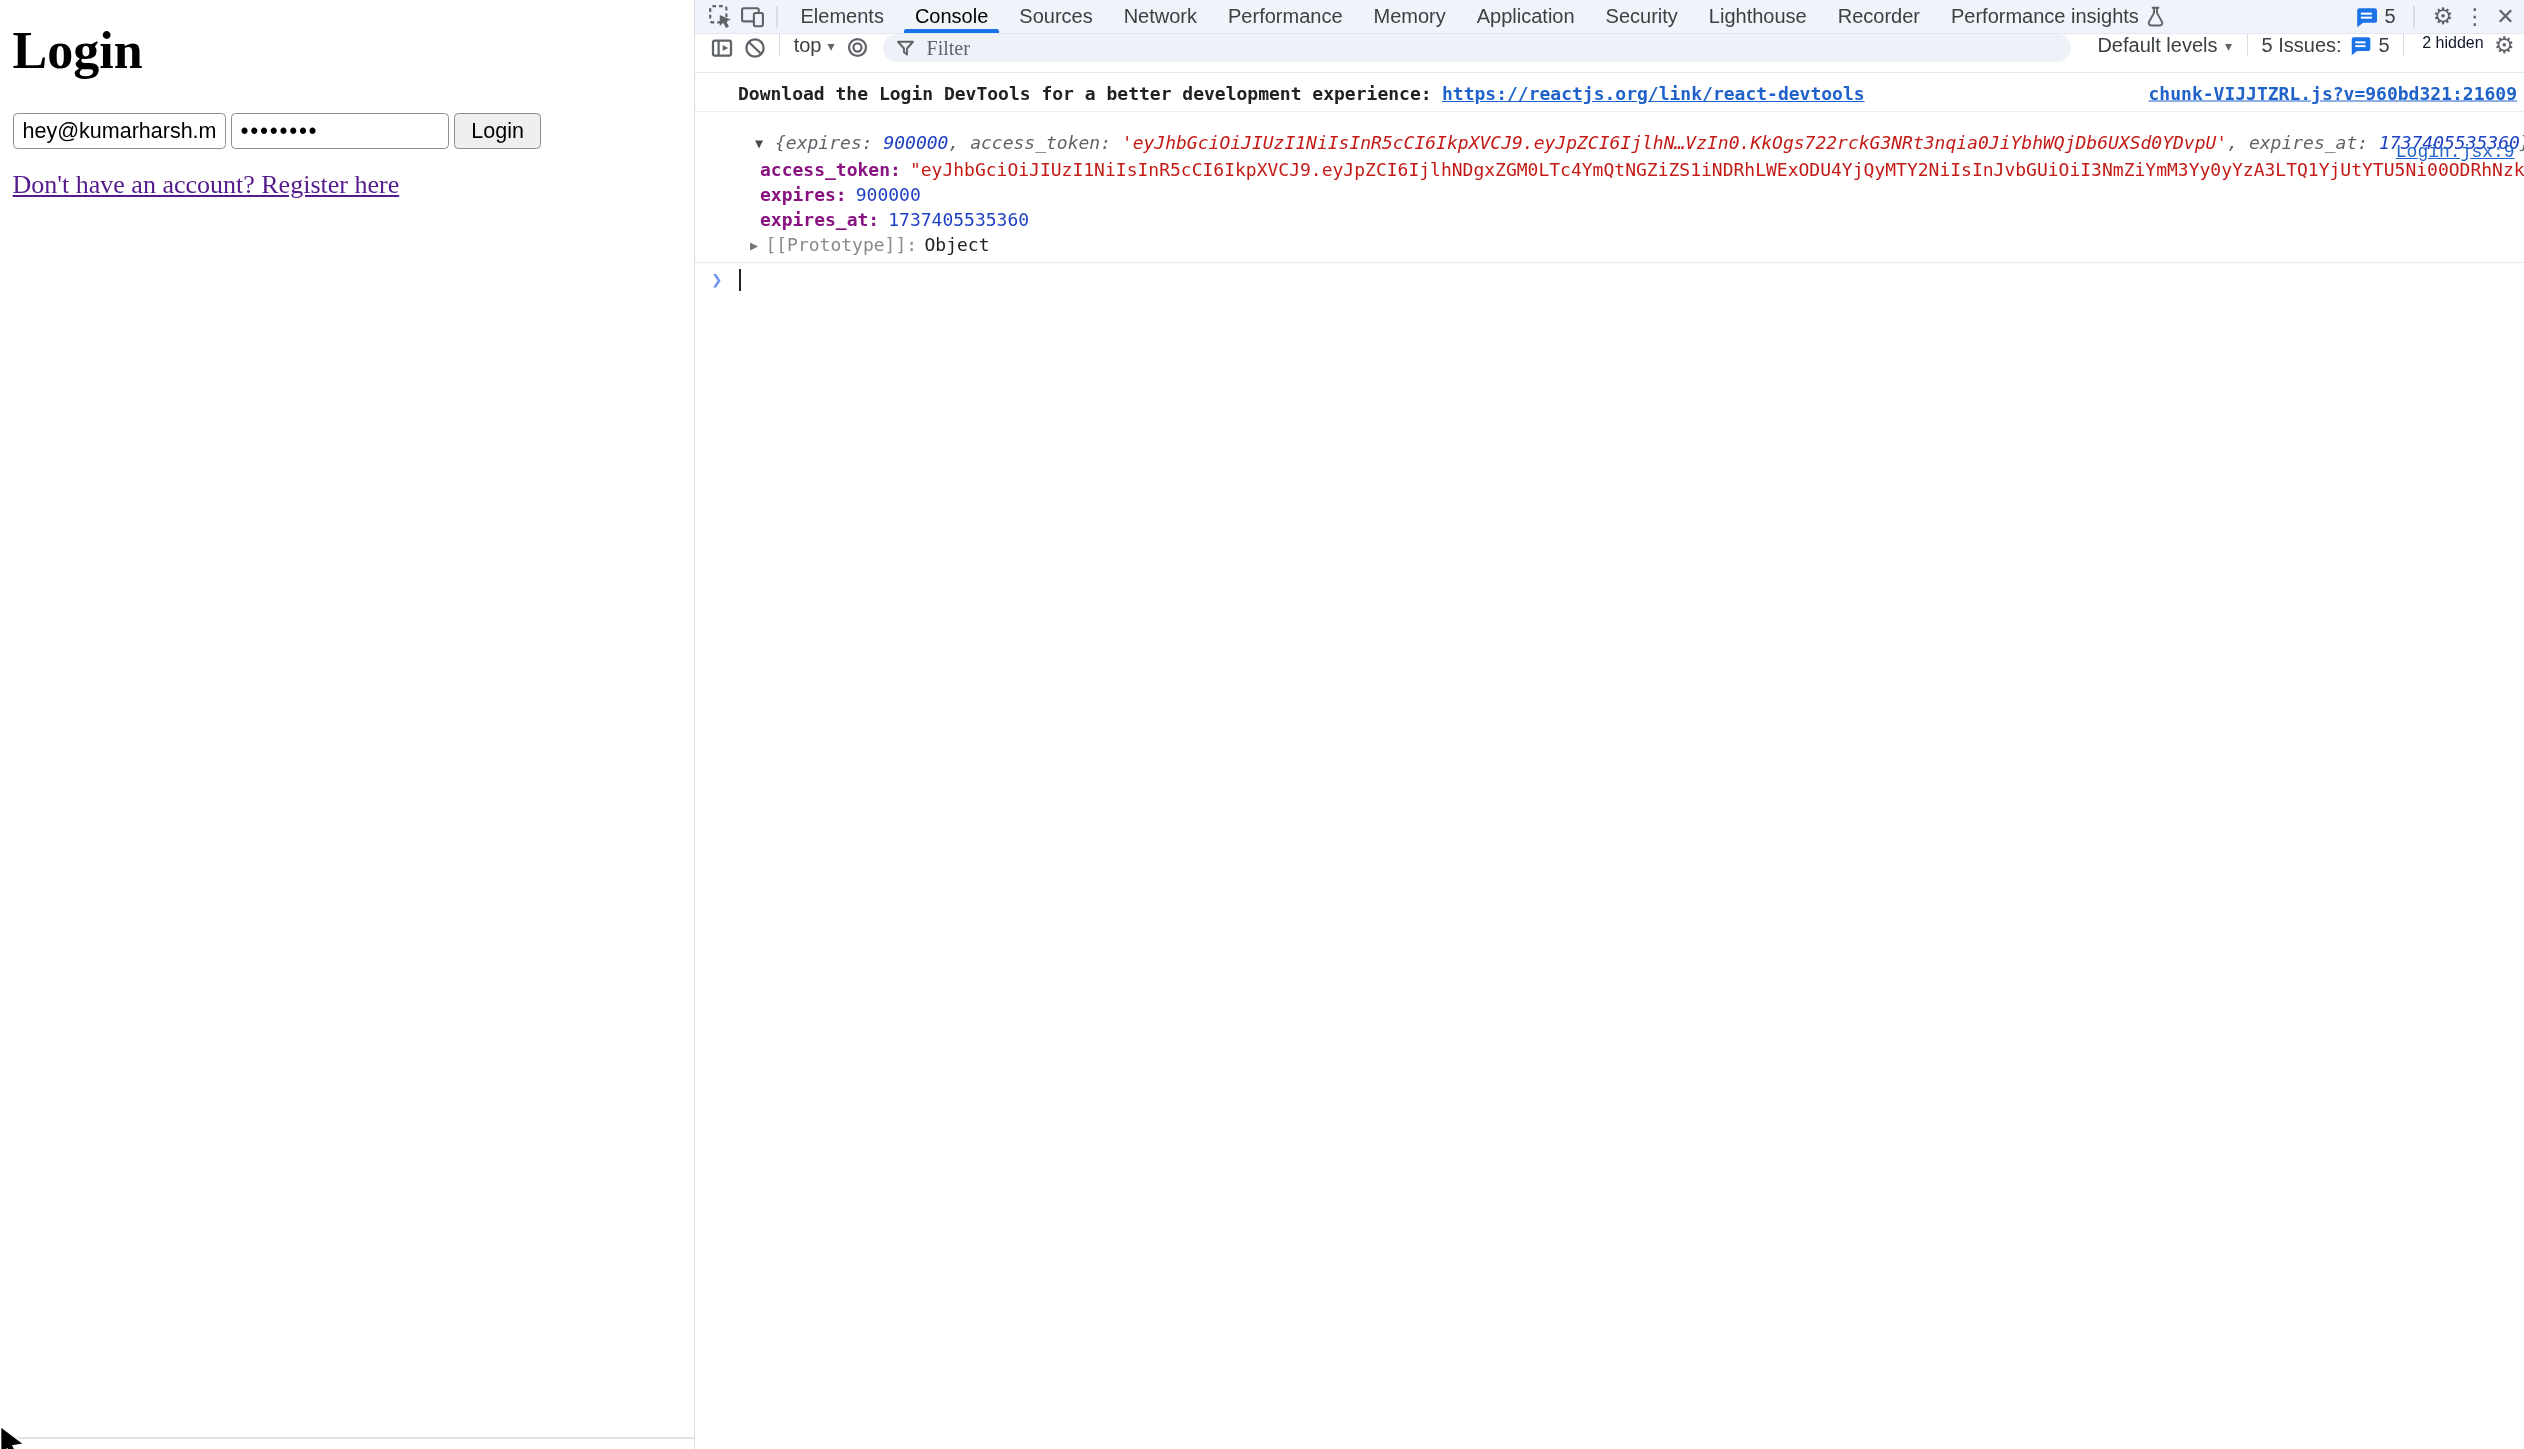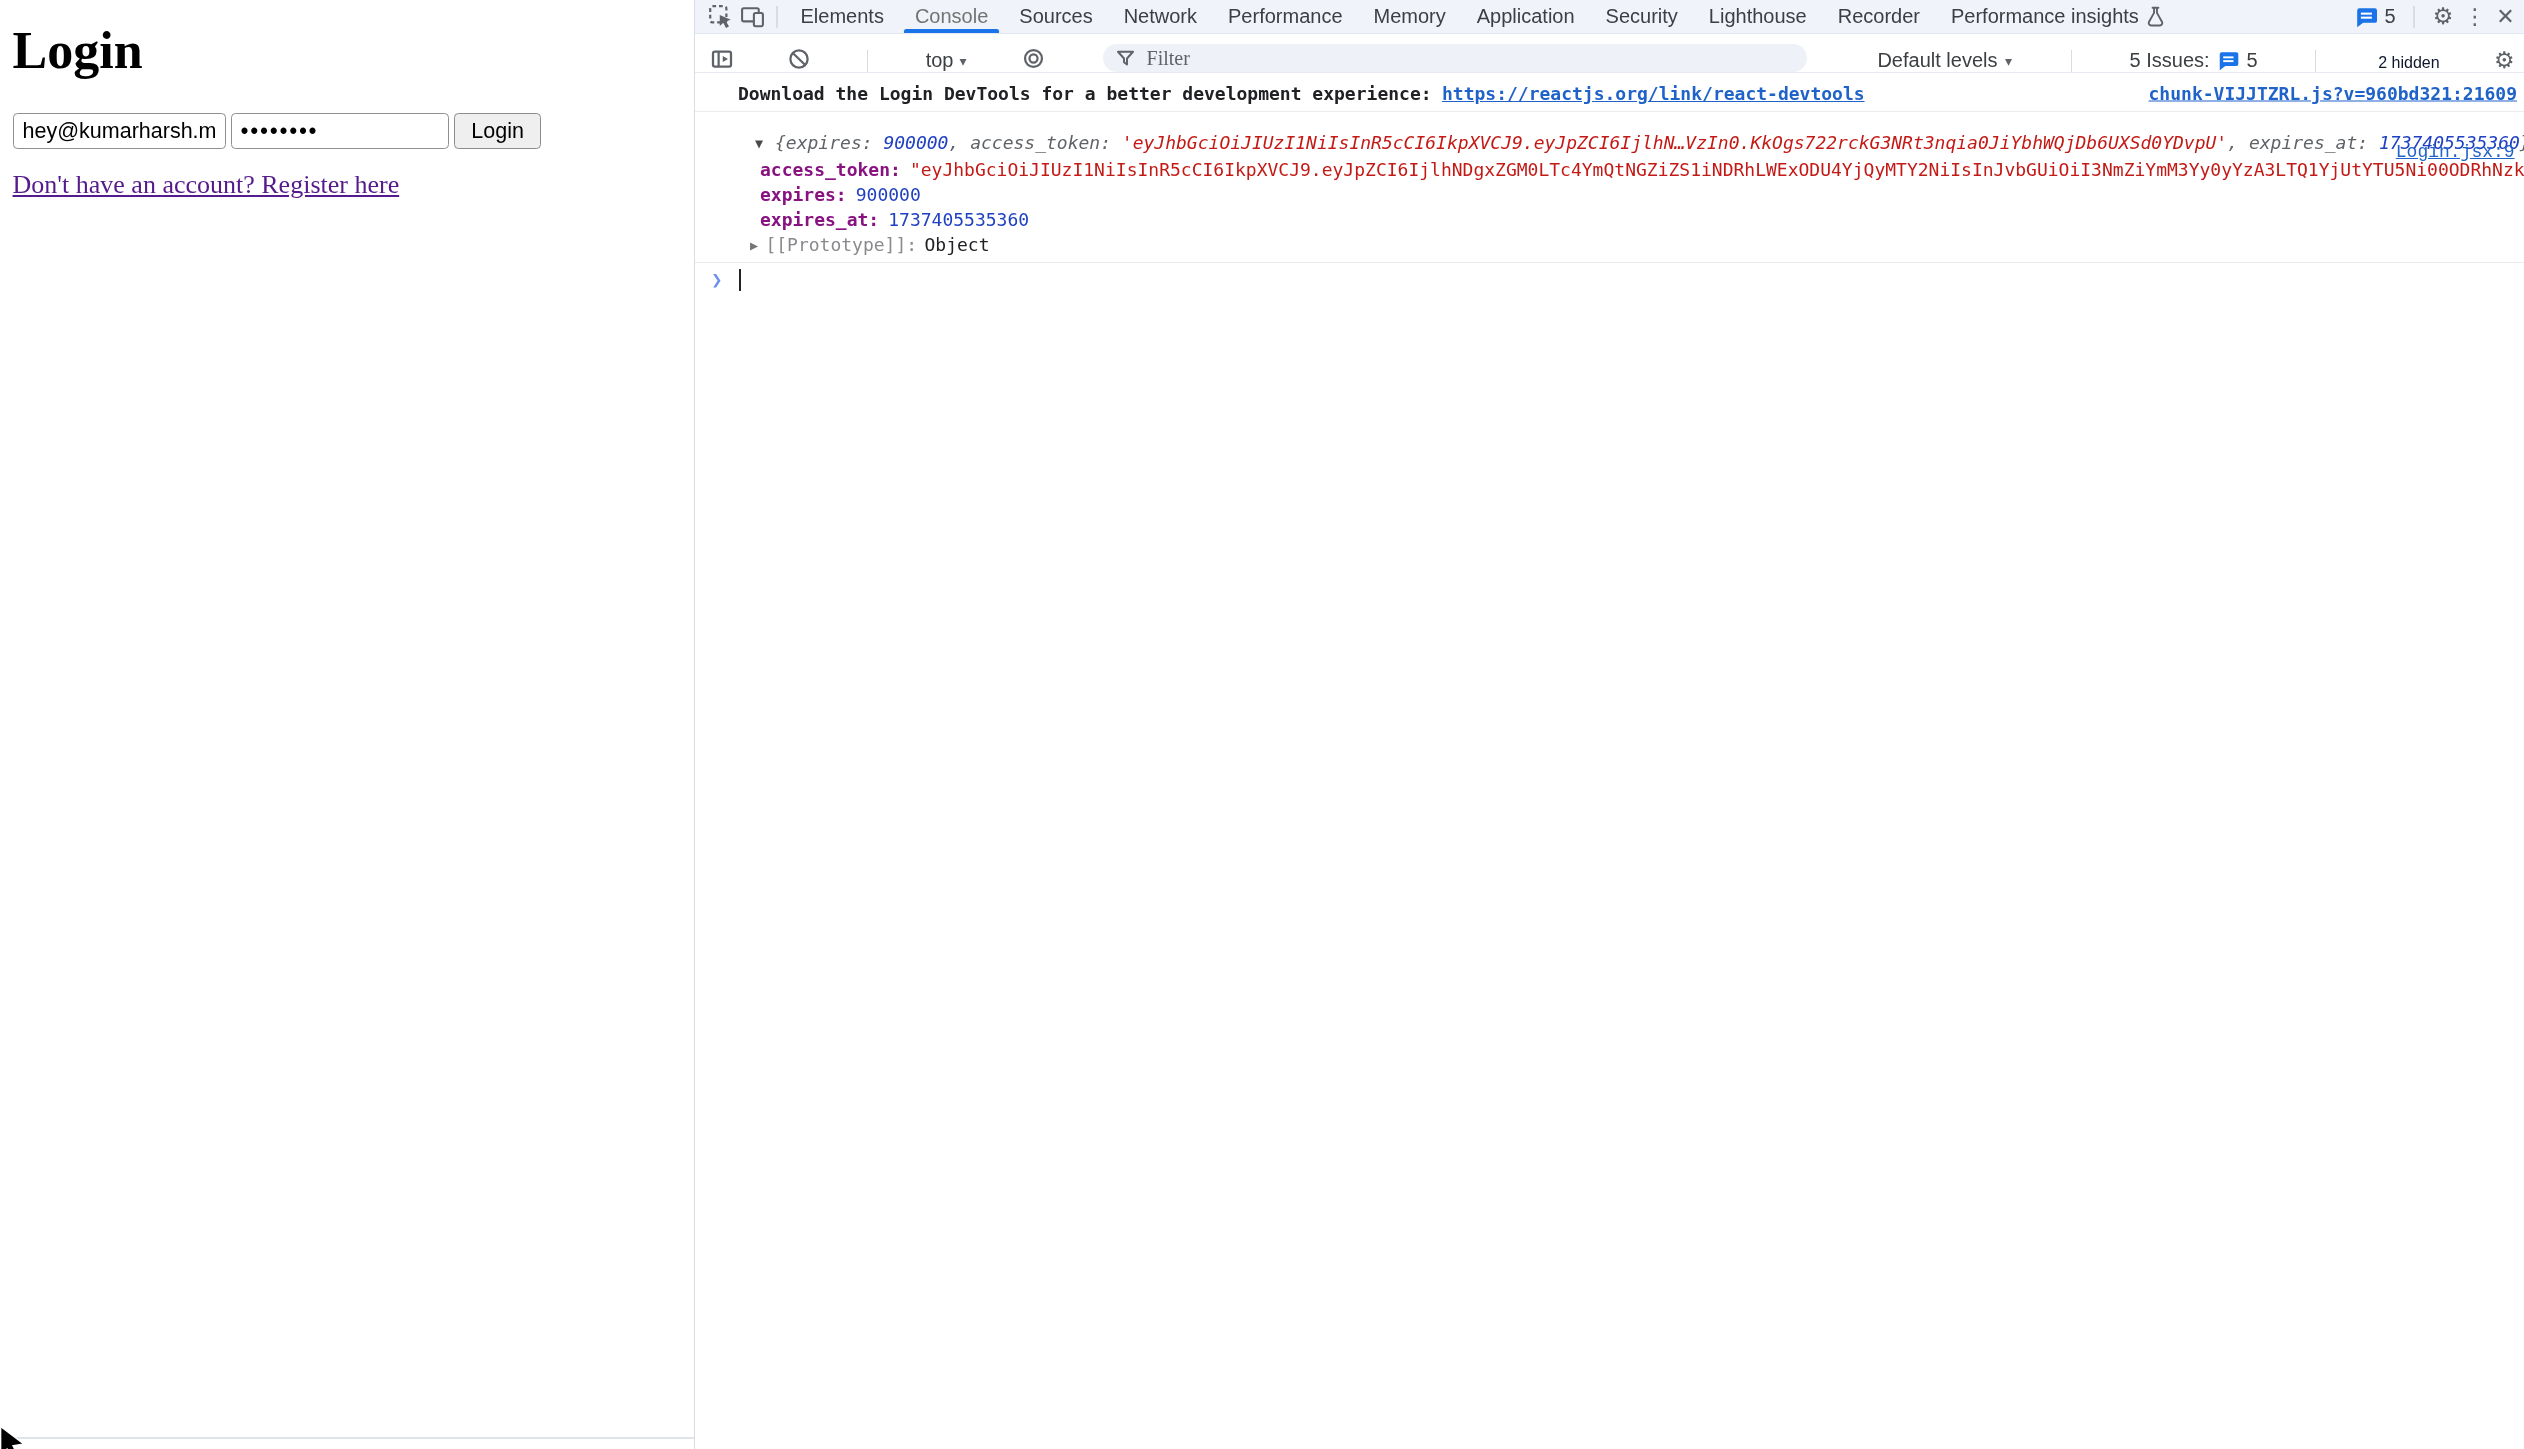--- a/index.html
+++ b/index.html
@@ -26,31 +26,31 @@
   .devtools { position:absolute; left:694px; top:0; width:1831px; height:1450px; background:#fff;
               border-left:1.5px solid #d9dde3; color:#3c4043; }
 
   
   .tabbar { height:34px; background:#f0f3f9; border-bottom:1.5px solid #e3e7f0; display:flex; align-items:center;
             padding:0 10.4px 0 9px; }
   .tb-icon { width:25px; height:25px; display:flex; align-items:center; justify-content:center; color:#5f6368; margin:0 3.7px; }
   .v-sep { width:1.5px; height:22px; background:#d8dce3; margin:0 7.4px; }
   .tabs { display:flex; height:100%; }
   .tab { position:relative; display:flex; align-items:center; gap:7.4px; padding:0 15.5px; font-size:20px; color:#3c4043; height:100%; }
-  .tab.active { color:#737373; }
+  .tab.active { color:#000000; }
   .tab.active::after { content:""; position:absolute; left:4.4px; right:4.4px; bottom:0; height:3.7px;
                        background:#1a73e8; border-radius:2.2px 2.2px 0 0; }
   .tabbar-right { margin-left:auto; display:flex; align-items:center; gap:10.4px; }
   .issues-chip { display:flex; align-items:center; gap:6.7px; font-size:20px; color:#3c4043; }
   .glyph { color:#5f6368; line-height:1; }
   .gear-g { font-size:23px; } .dots-g { font-size:22px; letter-spacing:0; } .close-g { font-size:22px; }
   .caret { font-size:14px; color:#5f6368; }
 
   
-  .ctoolbar { height:39px; background:#fff; border-bottom:1.5px solid #e7eaf1; display:flex; align-items:flex-end; padding:0 10.4px;gap:44px; }
+  .ctoolbar { height:39px; background:#fff; border-bottom:1.5px solid #e7eaf1; display:flex; align-items:flex-start; padding:0 10.4px; }
   .ct-icon { width:27px; height:27px; display:flex; align-items:center; justify-content:center; color:#5f6368; margin:0 3px; }
   .context-sel { display:flex; align-items:center; gap:6px; font-size:20px; color:#3c4043; padding:0 6px; }
   .filter-pill { flex:1; height:28px; margin:0 19px 0 9px; background:#eef1f7; border-radius:15px;
                  display:flex; align-items:center; padding:0 12px; }
   .filter-pill input { border:none; background:transparent; outline:none; font-size:20px; color:#202124; width:100%; margin-left:9px;font-family:Liberation Serif, serif; }
   .filter-pill input::placeholder { color:#5f6368; }
   .levels-sel { display:flex; align-items:center; gap:7.4px; font-size:20px; color:#3c4043; padding:0 7.4px; }
   .issues-toolbar { display:flex; align-items:center; gap:7.4px; font-size:20px; color:#3c4043; padding:0 6px; }
   .hidden-count { font-size:16px; color:#0f172a; padding:0 10.4px; }
 

